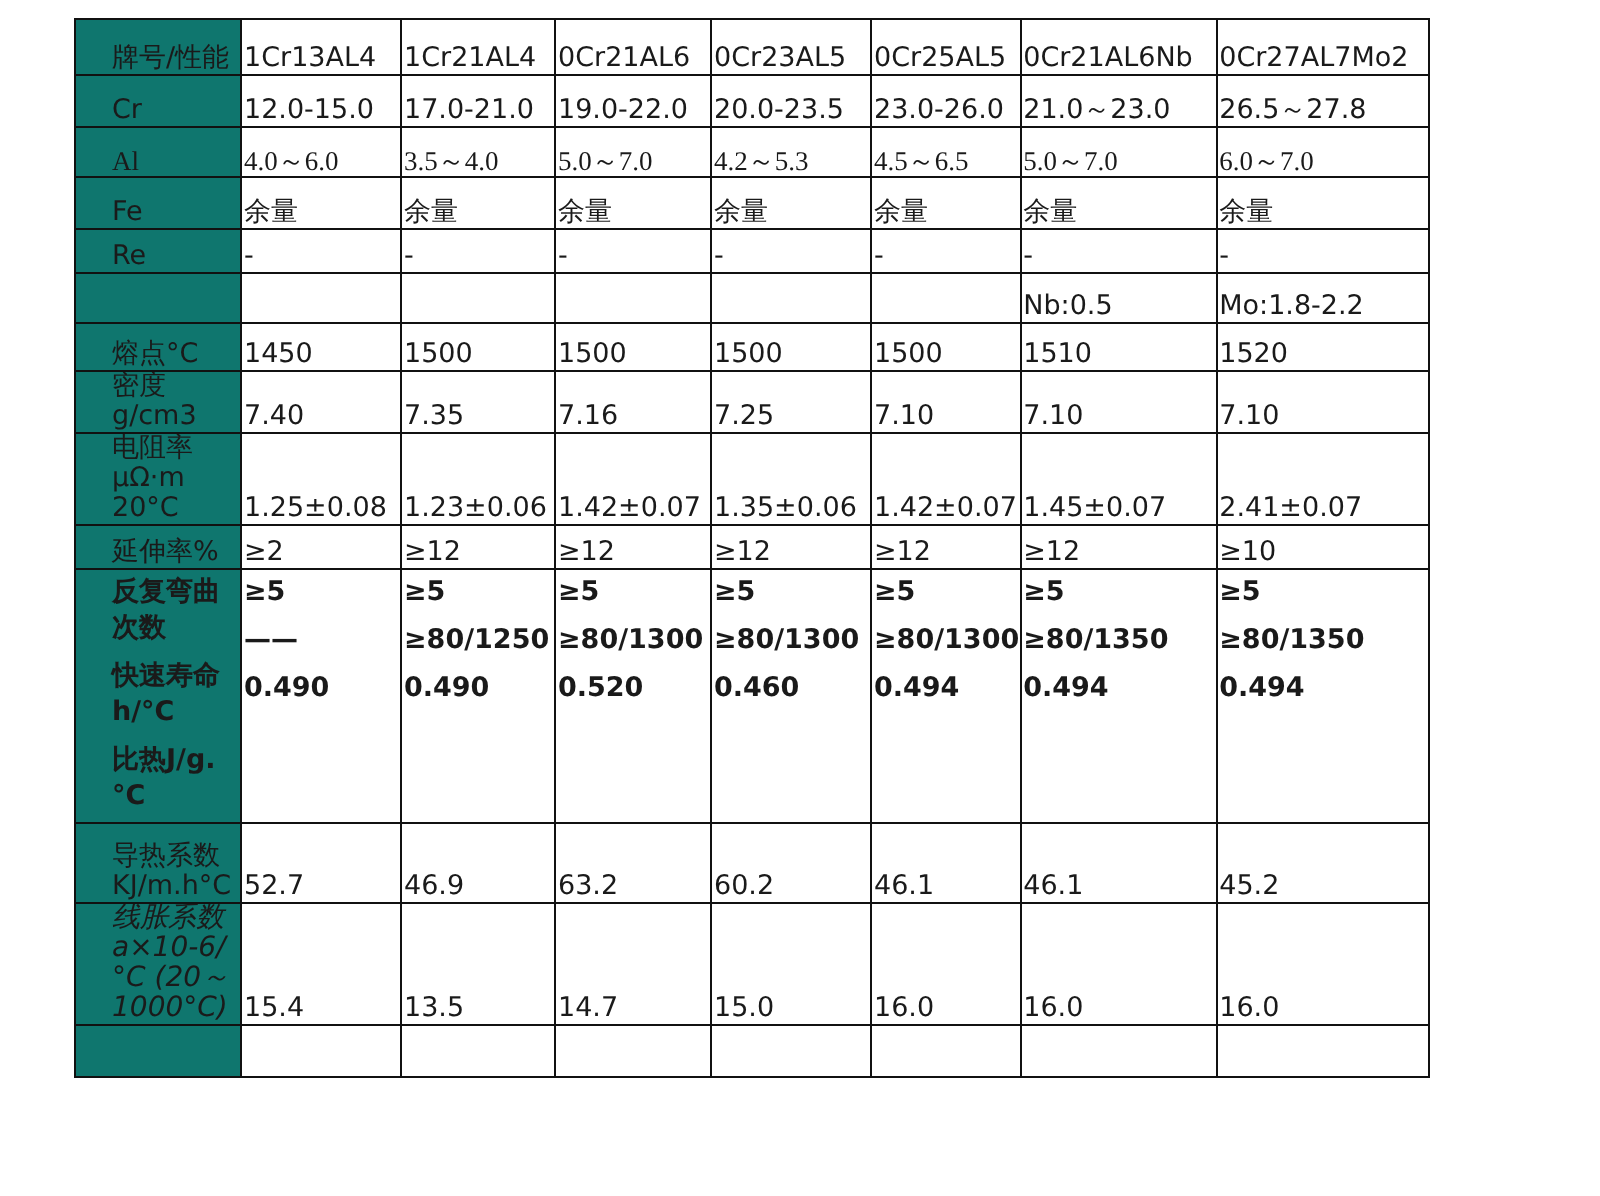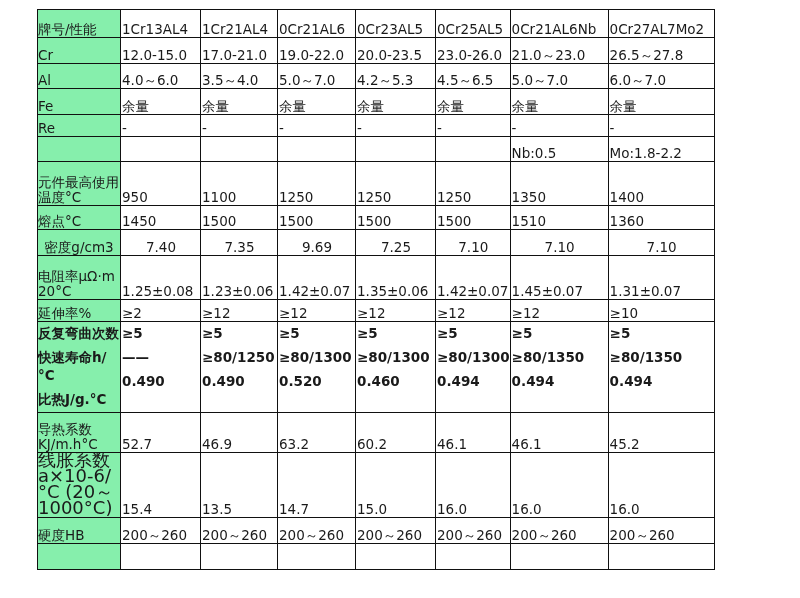--- a/index.html
+++ b/index.html
@@ -1,26 +1,26 @@
 <!DOCTYPE html>
 <html><head>
 <meta charset="utf-8">
 <style>
   html, body { margin: 0; padding: 0; background: #ffffff; }
   body { width: 800px; height: 598px; position: relative; overflow: hidden;
          font-family: "DejaVu Sans", "Liberation Sans", sans-serif; color: #1a1a1a; }
   .tbl { position: absolute; left: 37px; top: 9px; border-collapse: collapse; table-layout: fixed; }
   .tbl td { border: 1.5px solid #111; padding: 0 0 0 1px; font-size: 13.5px; line-height: 15px;
             vertical-align: bottom; white-space: nowrap; overflow: hidden; }
-  .tbl td.lbl { background: #86efac; font-size: 13.5px; padding-left: 0; white-space: normal; }
+  .tbl td.lbl { background: #0f766e; font-size: 13.5px; padding-left: 18px; white-space: normal; }
   .tbl td .inner { padding-bottom: 3px; }
   .tbl td.lbl .inner { padding-bottom: 3px; }
   .tbl td.multi { vertical-align: top; }
   .tbl td.multi .line { display: block; padding: 2px 0 4px 0; line-height: 18px; font-weight: bold; }
-  .small { font-size: 18px; line-height: 13px; }
+  .small { font-size: 14px; line-height: 13px; font-style: italic; }
   .col0 { width: 83px; } .col1 { width: 80px; } .col2 { width: 77px; } .col3 { width: 78px; }
   .col4 { width: 80px; } .col5 { width: 74px; } .col6 { width: 98px; } .col7 { width: 106px; }
 </style>
 </head>
 <body>
 
 <table class="tbl">
   <colgroup>
     <col class="col0">
       <col class="col1">
@@ -45,21 +45,21 @@
       <tr style="height: 26px;">
         <td class="lbl"><span class="inner">Cr</span></td>
         <td><span class="inner">12.0-15.0</span></td>
         <td><span class="inner">17.0-21.0</span></td>
         <td><span class="inner">19.0-22.0</span></td>
         <td><span class="inner">20.0-23.5</span></td>
         <td><span class="inner">23.0-26.0</span></td>
         <td><span class="inner">21.0～23.0</span></td>
         <td><span class="inner">26.5～27.8</span></td>
       </tr>
-      <tr style="height: 25px;">
+      <tr style="height: 25px; font-family: Liberation Serif, serif;">
         <td class="lbl"><span class="inner">Al</span></td>
         <td><span class="inner">4.0～6.0</span></td>
         <td><span class="inner">3.5～4.0</span></td>
         <td><span class="inner">5.0～7.0</span></td>
         <td><span class="inner">4.2～5.3</span></td>
         <td><span class="inner">4.5～6.5</span></td>
         <td><span class="inner">5.0～7.0</span></td>
         <td><span class="inner">6.0～7.0</span></td>
       </tr>
       <tr style="height: 26px; margin-left: 14px;">
@@ -85,59 +85,49 @@
       <tr style="height: 25px;">
         <td class="lbl"><span class="inner"></span></td>
         <td><span class="inner"></span></td>
         <td><span class="inner"></span></td>
         <td><span class="inner"></span></td>
         <td><span class="inner"></span></td>
         <td><span class="inner"></span></td>
         <td><span class="inner">Nb:0.5</span></td>
         <td><span class="inner">Mo:1.8-2.2</span></td>
       </tr>
-      <tr style="height: 44px;">
-        <td class="lbl"><span class="inner">元件最高使用温度°C</span></td>
-        <td><span class="inner">950</span></td>
-        <td><span class="inner">1100</span></td>
-        <td><span class="inner">1250</span></td>
-        <td><span class="inner">1250</span></td>
-        <td><span class="inner">1250</span></td>
-        <td><span class="inner">1350</span></td>
-        <td><span class="inner">1400</span></td>
-      </tr>
       <tr style="height: 24px;">
         <td class="lbl"><span class="inner">熔点°C</span></td>
         <td><span class="inner">1450</span></td>
         <td><span class="inner">1500</span></td>
         <td><span class="inner">1500</span></td>
         <td><span class="inner">1500</span></td>
         <td><span class="inner">1500</span></td>
         <td><span class="inner">1510</span></td>
-        <td><span class="inner">1360</span></td>
-      </tr>
-      <tr style="height: 26px; text-align: center;">
+        <td><span class="inner">1520</span></td>
+      </tr>
+      <tr style="height: 26px;">
         <td class="lbl"><span class="inner">密度g/cm3</span></td>
         <td><span class="inner">7.40</span></td>
         <td><span class="inner">7.35</span></td>
-        <td><span class="inner">9.69</span></td>
+        <td><span class="inner">7.16</span></td>
         <td><span class="inner">7.25</span></td>
         <td><span class="inner">7.10</span></td>
         <td><span class="inner">7.10</span></td>
         <td><span class="inner">7.10</span></td>
       </tr>
       <tr style="height: 44px;">
         <td class="lbl"><span class="inner">电阻率μΩ·m 20°C</span></td>
         <td><span class="inner">1.25±0.08</span></td>
         <td><span class="inner">1.23±0.06</span></td>
         <td><span class="inner">1.42±0.07</span></td>
         <td><span class="inner">1.35±0.06</span></td>
         <td><span class="inner">1.42±0.07</span></td>
         <td><span class="inner">1.45±0.07</span></td>
-        <td><span class="inner">1.31±0.07</span></td>
+        <td><span class="inner">2.41±0.07</span></td>
       </tr>
       <tr style="height: 22px;">
         <td class="lbl"><span class="inner">延伸率%</span></td>
         <td><span class="inner">≥2</span></td>
         <td><span class="inner">≥12</span></td>
         <td><span class="inner">≥12</span></td>
         <td><span class="inner">≥12</span></td>
         <td><span class="inner">≥12</span></td>
         <td><span class="inner">≥12</span></td>
         <td><span class="inner">≥10</span></td>
@@ -198,30 +188,20 @@
         <td class="lbl"><span class="inner small">线胀系数 a×10-6/°C (20～1000°C)</span></td>
         <td><span class="inner">15.4</span></td>
         <td><span class="inner">13.5</span></td>
         <td><span class="inner">14.7</span></td>
         <td><span class="inner">15.0</span></td>
         <td><span class="inner">16.0</span></td>
         <td><span class="inner">16.0</span></td>
         <td><span class="inner">16.0</span></td>
       </tr>
       <tr style="height: 26px;">
-        <td class="lbl"><span class="inner">硬度HB</span></td>
-        <td><span class="inner">200～260</span></td>
-        <td><span class="inner">200～260</span></td>
-        <td><span class="inner">200～260</span></td>
-        <td><span class="inner">200～260</span></td>
-        <td><span class="inner">200～260</span></td>
-        <td><span class="inner">200～260</span></td>
-        <td><span class="inner">200～260</span></td>
-      </tr>
-      <tr style="height: 26px;">
         <td class="lbl"></td>
         <td></td>
         <td></td>
         <td></td>
         <td></td>
         <td></td>
         <td></td>
         <td></td>
       </tr>
     </tbody>

